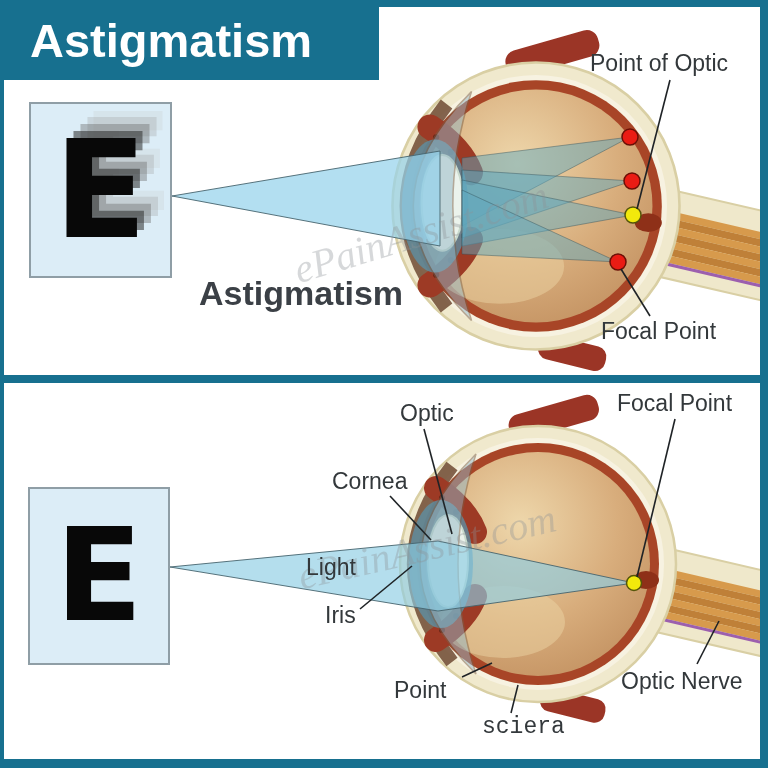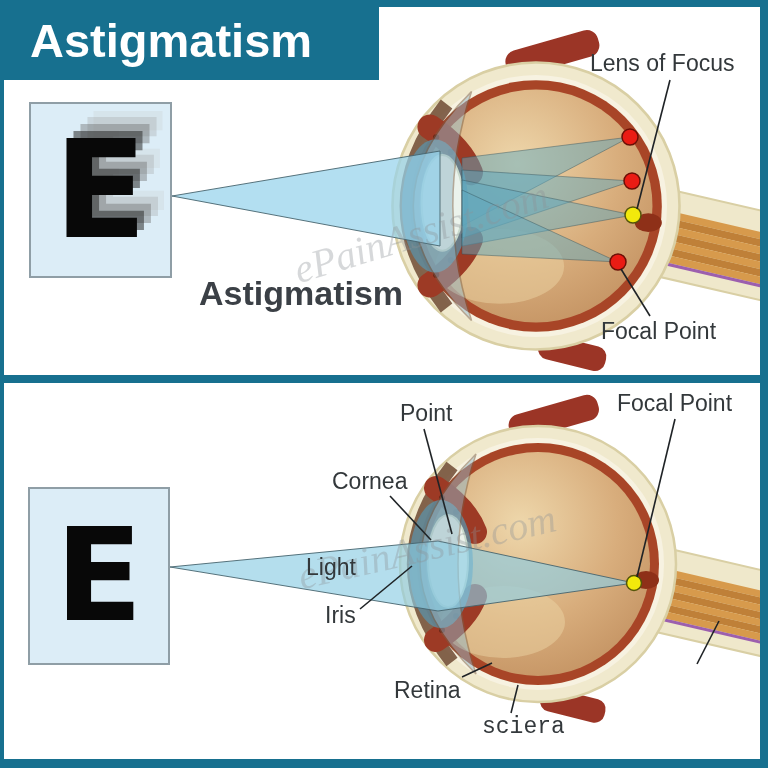--- a/index.html
+++ b/index.html
@@ -155,25 +155,26 @@
     <span class="title">Astigmatism</span>
   </div>
 
   <div class="ebox" id="ebox-top">
     <span class="eletter">E</span>
   </div>
   <div class="ebox" id="ebox-bottom">
     <span class="eletter">E</span>
   </div>
 
-  <div class="lbl" id="lbl-pof">Lens of Focus</div>
+  <div class="lbl" id="lbl-pof">Point of Optic</div>
   <div class="lbl" id="lbl-fp-top">Focal Point</div>
   <div class="caption" id="cap-top">Astigmatism</div>
 
-  <div class="lbl" id="lbl-lens">Point</div>
+  <div class="lbl" id="lbl-lens">Optic</div>
   <div class="lbl" id="lbl-cornea">Cornea</div>
   <div class="lbl" id="lbl-fp-bottom">Focal Point</div>
   <div class="lbl" id="lbl-light">Light</div>
   <div class="lbl" id="lbl-iris">Iris</div>
-  <div class="lbl" id="lbl-retina">Retina</div>
+  <div class="lbl" id="lbl-retina">Point</div>
   <div class="lbl" id="lbl-sciera">sciera</div>
+  <div class="lbl" id="lbl-optic">Optic Nerve</div>
 
 </div>
 
 </body></html>

